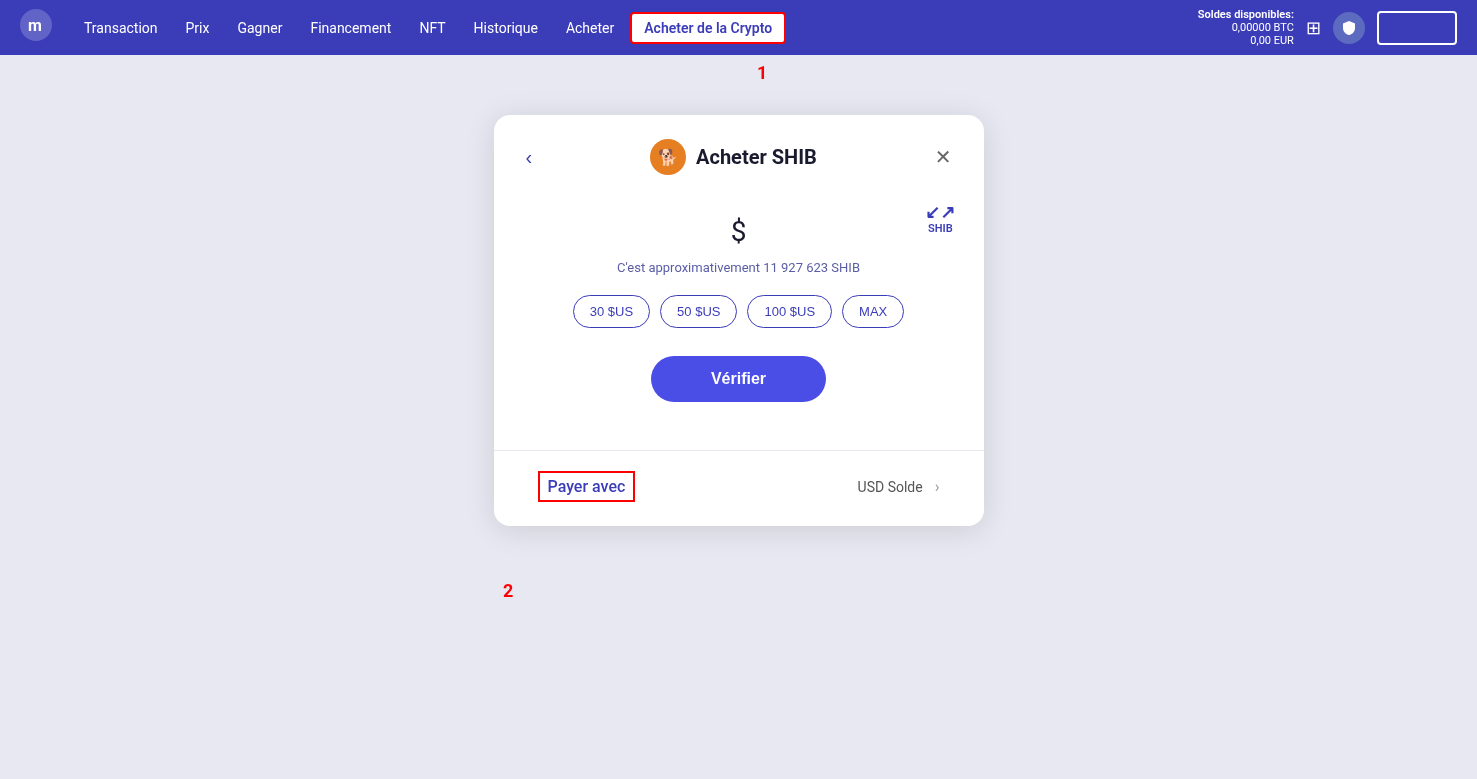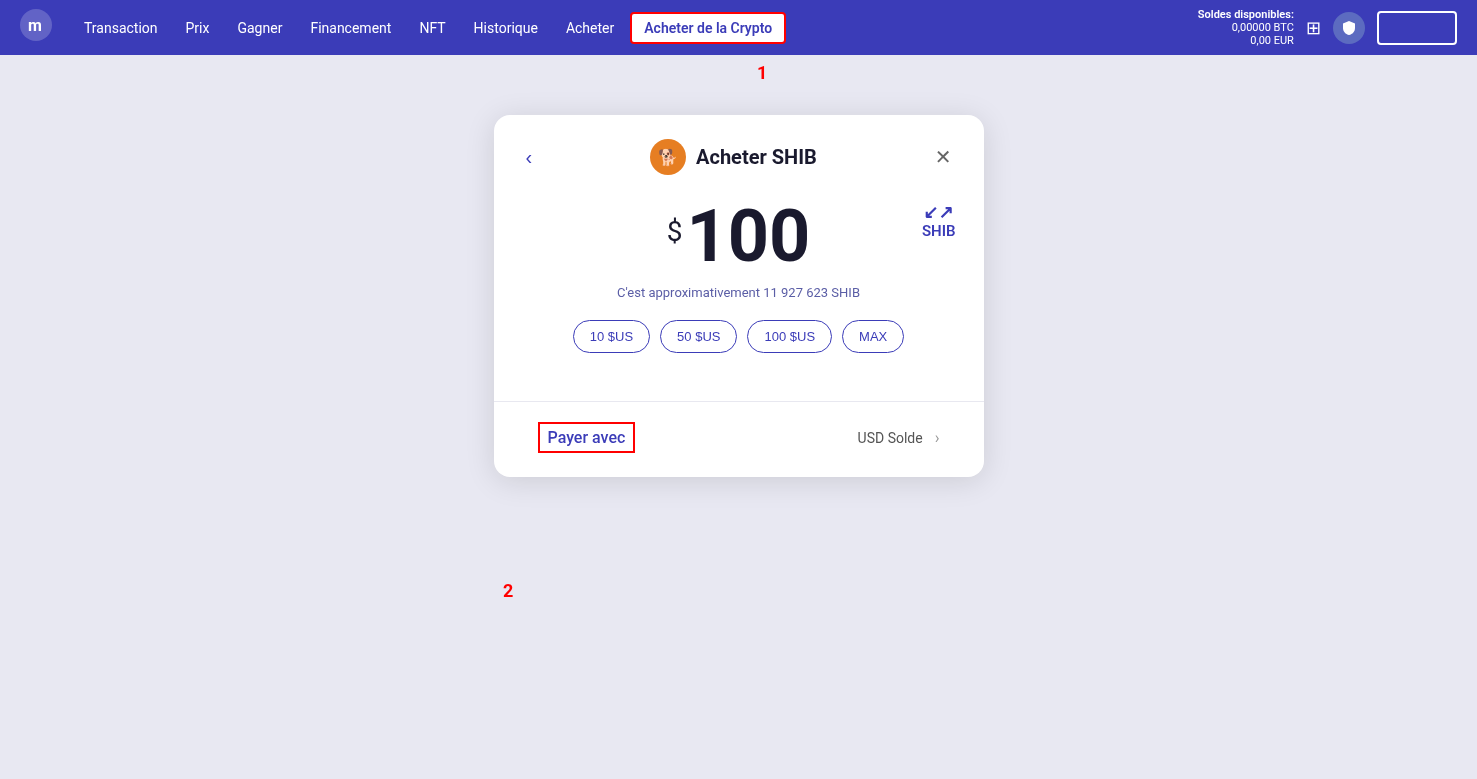--- a/index.html
+++ b/index.html
@@ -186,21 +186,21 @@
       flex-direction: column;
       align-items: center;
       font-size: 11px;
     }
     .switch-icon {
       font-size: 18px;
       font-weight: bold;
     }
     .switch-label {
       color: #3b3cb8;
-      font-size: 15px;
+      font-size: 11px;
       font-weight: 600;
     }
 
     .approximate-text {
       color: #5b5ea6;
       font-size: 13px;
       margin: 12px 0 20px;
     }
 
     
@@ -339,37 +339,37 @@
             <text x="8" y="24" font-size="16" fill="white">🐕</text>
           </svg>
           <span class="modal-title">Acheter SHIB</span>
         </div>
         <button class="modal-close-btn">✕</button>
       </div>
 
       <div class="amount-section">
         <div class="amount-display">
           <span class="amount-currency-symbol">$</span>
-          <span class="amount-value">100</span>
           <div class="switch-btn">
             <span class="switch-icon">↙↗</span>
             <span class="switch-label">SHIB</span>
           </div>
         </div>
         <div class="approximate-text">C'est approximativement 11 927 623 SHIB</div>
 
         
         <div class="quick-amounts">
-          <button class="quick-btn">10 $US</button>
+          <button class="quick-btn">30 $US</button>
           <button class="quick-btn">50 $US</button>
           <button class="quick-btn">100 $US</button>
           <button class="quick-btn">MAX</button>
         </div>
 
         
+        <button class="verify-btn">Vérifier</button>
       </div>
 
       <div class="divider"></div>
 
       <div class="payment-section">
         <span class="pay-with-label">Payer avec</span>
         <div class="pay-method-right">
           <span>USD Solde</span>
           <span class="chevron-right">›</span>
         </div>

